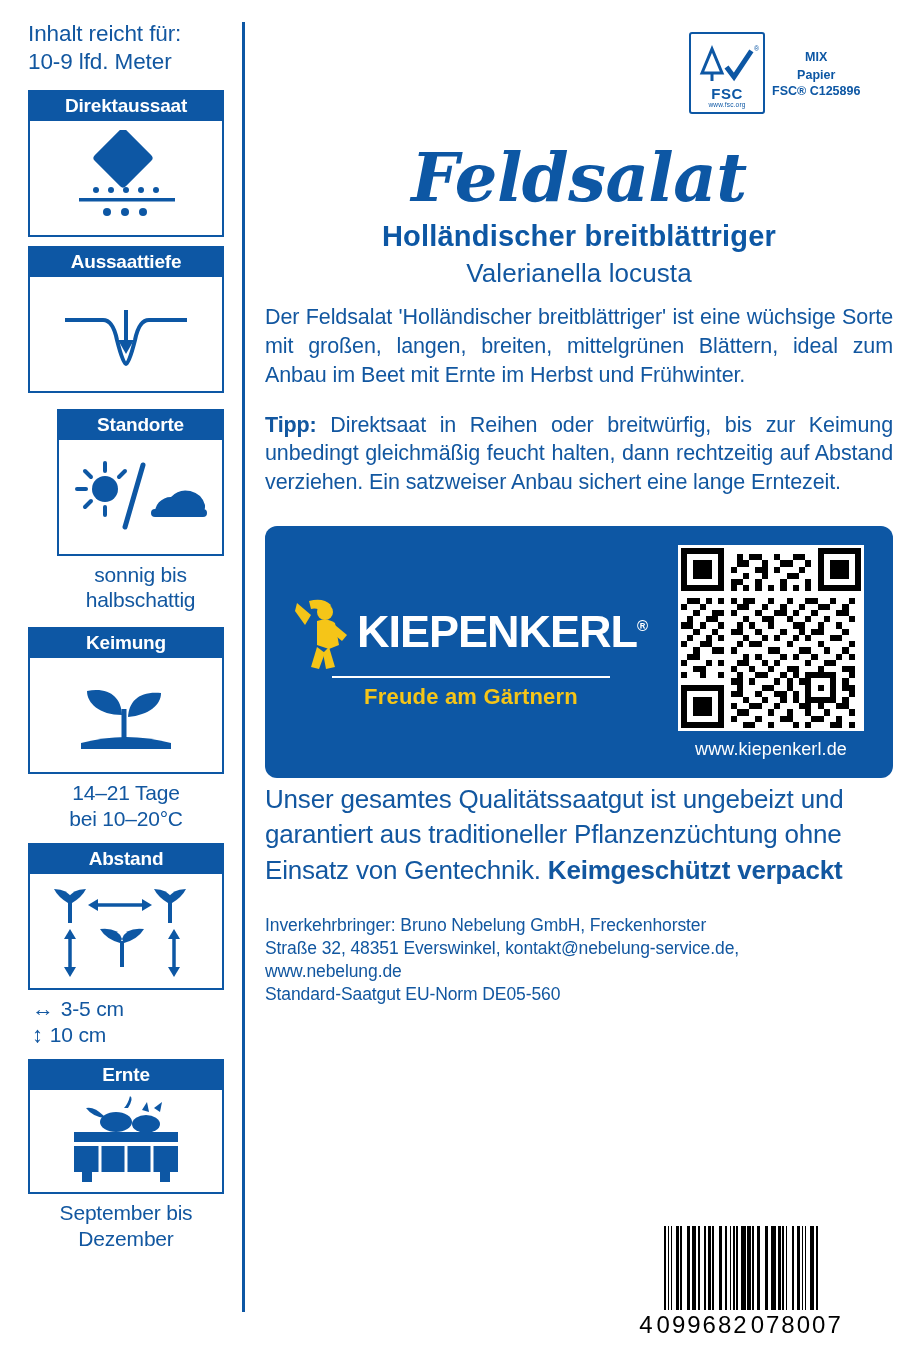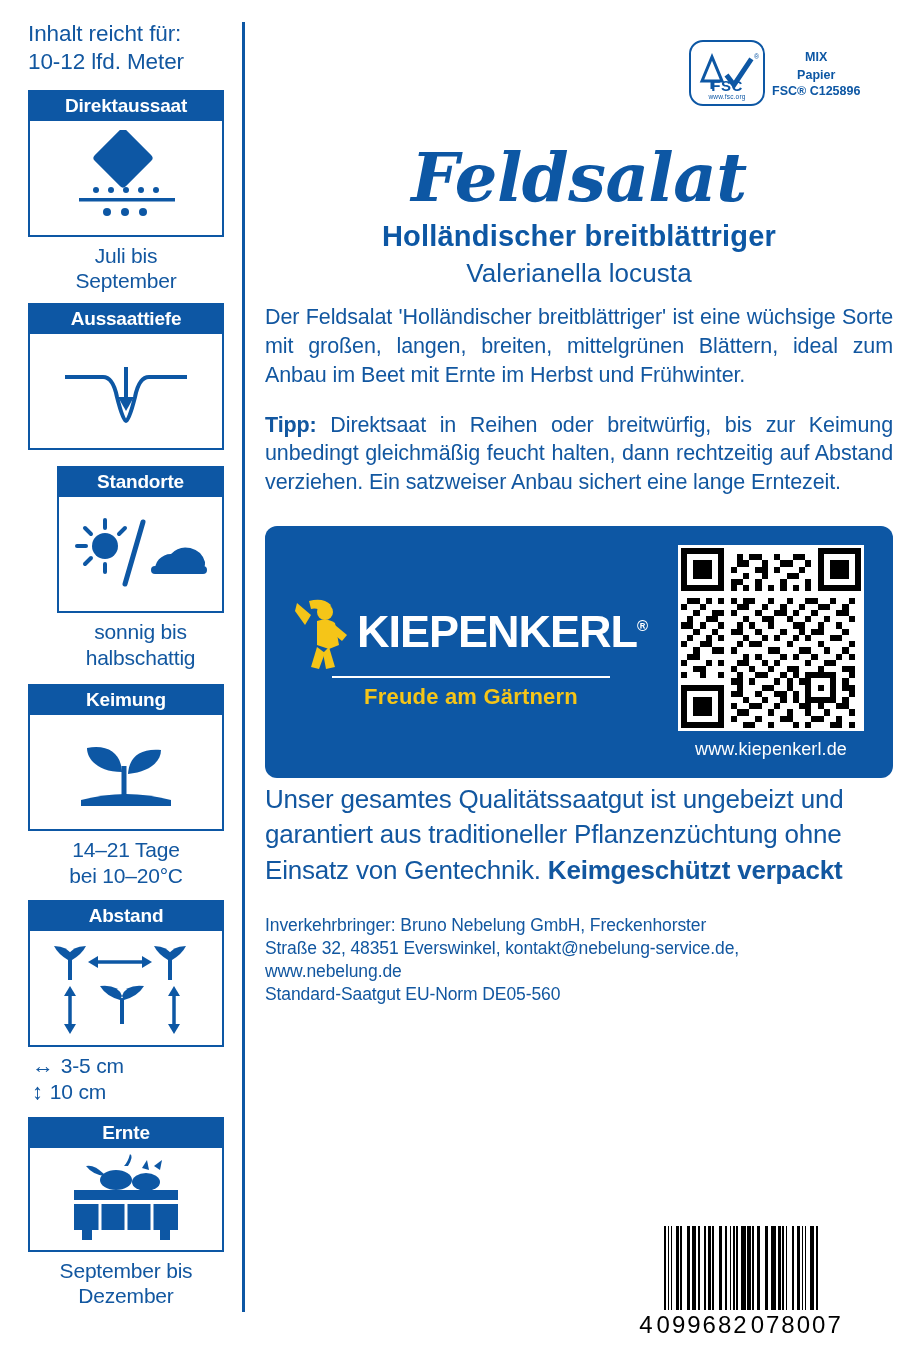--- a/index.html
+++ b/index.html
@@ -107,23 +107,23 @@
     top: 12px;
     right: 4px;
     width: 200px;
     height: 86px;
     display: flex;
     align-items: center;
     gap: 7px;
   }
   .fsc-logo {
     width: 76px;
-    height: 66px;
+    height: 82px;
     border: 2px solid #0d57a4;
-    border-radius: 14px;
+    border-radius: 3px;
     box-sizing: border-box;
     position: relative;
     display: flex;
     flex-direction: column;
     align-items: center;
     justify-content: flex-end;
     padding-bottom: 4px;
   }
   .fsc-tree {
     position: absolute;
@@ -322,21 +322,21 @@
   .barcode-digits span { margin: 0 1px; }
 </style>
 </head>
 <body>
 
 <div class="page">
 
   <div class="left-col">
 
     <div class="content-note" style="white-space: pre-line;">Inhalt reicht für:
-10-12 lfd. Meter</div>
+10-9 lfd. Meter</div>
 
     <div class="icon-block">
       <div class="icon-header">Direktaussaat</div>
       <div class="icon-box">
         <svg width="150" height="96" viewBox="0 0 150 96">
           <rect x="50" y="6" width="44" height="44" rx="4" fill="#0d57a4" transform="rotate(45 72 28)"></rect>
           <g fill="#0d57a4">
             <circle cx="45" cy="60" r="3"></circle>
               <circle cx="60" cy="60" r="3"></circle>
             <circle cx="75" cy="60" r="3"></circle>
@@ -344,22 +344,20 @@
             <circle cx="105" cy="60" r="3"></circle>
           </g>
           <rect x="28" y="68" width="96" height="3.5" fill="#0d57a4"></rect>
           <g fill="#0d57a4">
             <circle cx="56" cy="82" r="4"></circle>
               <circle cx="74" cy="82" r="4"></circle>
               <circle cx="92" cy="82" r="4"></circle>
           </g>
         </svg>
       </div>
-      <div class="icon-caption" style="white-space: pre-line;">Juli bis
-September</div>
     </div>
 
     <div class="icon-block">
       <div class="icon-header">Aussaattiefe</div>
       <div class="icon-box">
         <svg width="150" height="96" viewBox="0 0 150 96">
           <path d="M14 34 H52 Q62 34 66 54 Q72 78 75 78 Q78 78 84 54 Q88 34 98 34 H136" stroke="#0d57a4" stroke-width="4" fill="none"></path>
           <line x1="75" y1="24" x2="75" y2="62" stroke="#0d57a4" stroke-width="4"></line>
           <path d="M67 54 L75 68 L83 54 Z" fill="#0d57a4"></path>
         </svg>

